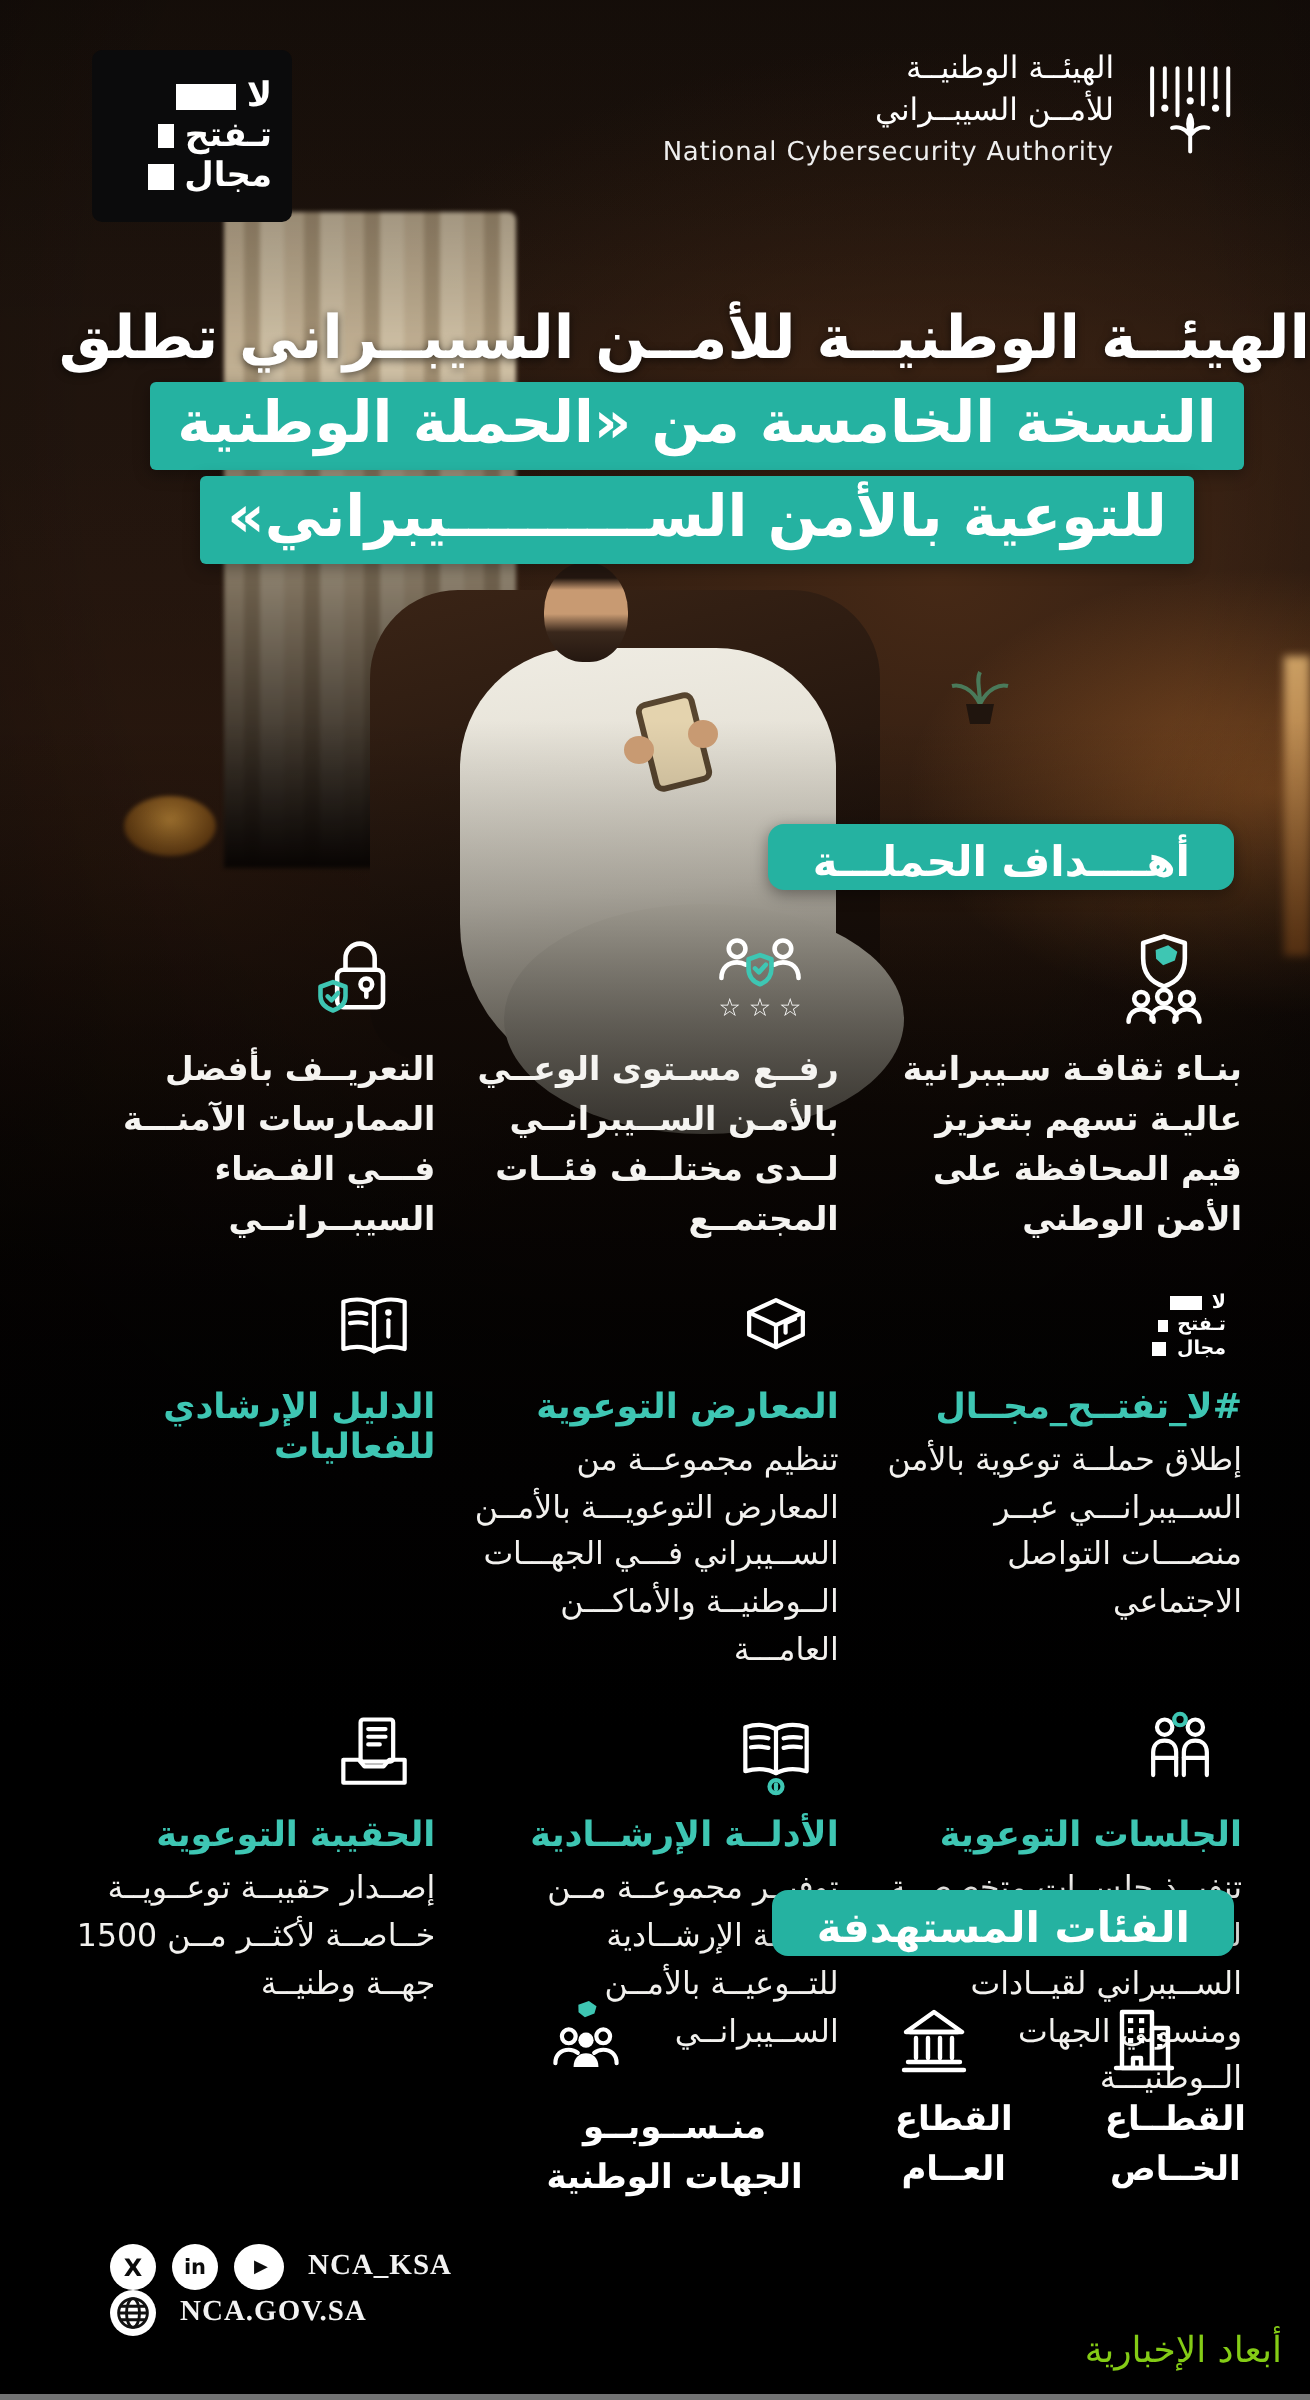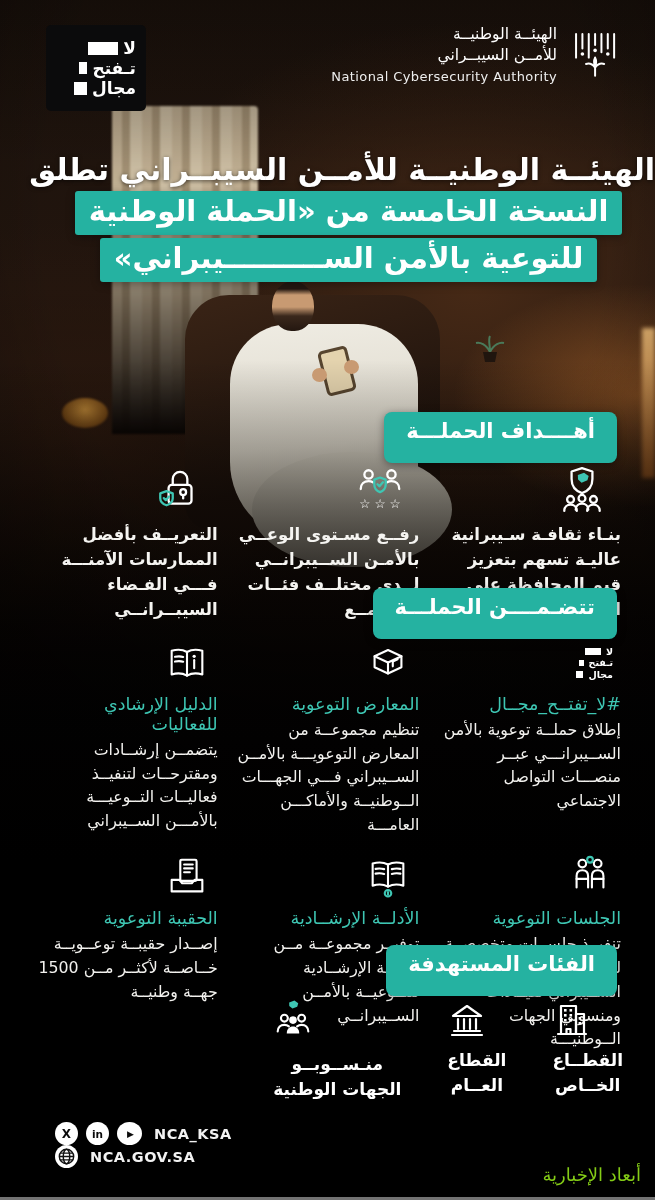--- a/index.html
+++ b/index.html
@@ -62,48 +62,48 @@
   .nca-text .l1,.nca-text .l2{font-weight:400;font-size:15.5px;line-height:1.35;}
   .nca-text .l3{font-size:13px;letter-spacing:.4px;margin-top:3px;color:#eee;direction:ltr;text-align:right;}
   
   .main-title{position:absolute;left:0;right:0;top:120px;z-index:5;
     font-size:30px;font-weight:700;letter-spacing:0;text-shadow:0 1px 4px rgba(0,0,0,.6);margin-top:32px;}
   .hl-wrap{position:absolute;left:0;right:0;top:188px;z-index:5;text-align:center;padding-left:42px;}
   .hl-line{display:inline-block;background:var(--teal);color:#fff;font-size:29px;font-weight:700;
     padding:3px 14px 7px;border-radius:3px;margin-top:3px;box-shadow:0 2px 8px rgba(0,0,0,.35);}
   
   .chip{position:absolute;right:38px;z-index:5;background:var(--teal);color:#fff;
-    font-size:21px;font-weight:700;padding:7px 22px 20px;border-radius:8px;box-shadow:0 2px 8px rgba(0,0,0,.4);}
+    font-size:21px;font-weight:700;padding:7px 22px 2px;border-radius:8px;box-shadow:0 2px 8px rgba(0,0,0,.4);}
   .chip.c1{top:412px;} .chip.c2{top:588px;} .chip.c3{top:945px;}
   
   .obj-grid{position:absolute;left:0;right:0;top:462px;z-index:5;display:grid;
     grid-template-columns:1fr 1fr 1fr;column-gap:18px;padding:0 34px;direction:rtl;}
   .obj-cell{text-align:right;}
   .icon-row{display:flex;justify-content:flex-start;padding-right:14px;height:52px;align-items:flex-end;}
   .obj-text{font-size:16.5px;font-weight:700;line-height:1.52;margin-top:8px;color:#f5f4f1;}
   
   .inc-grid{position:absolute;left:0;right:0;top:636px;z-index:5;display:grid;
     grid-template-columns:1fr 1fr 1fr;column-gap:18px;row-gap:14px;padding:0 34px;direction:rtl;}
   .inc-cell{text-align:right;min-height:148px;}
   .inc-icon{display:flex;justify-content:flex-start;padding-right:8px;height:50px;align-items:flex-end;}
-  .inc-title{color:var(--teal2);font-size:17.5px;font-weight:400;margin:8px 0 4px;}
+  .inc-title{color:var(--teal2);font-size:17.5px;font-weight:700;margin:8px 0 4px;}
   .inc-text{font-size:15.8px;font-weight:400;line-height:1.5;color:#f2f1ee;}
   
   .tgt-row{position:absolute;left:0;right:0;top:1000px;z-index:5;display:flex;direction:rtl;
     justify-content:flex-start;gap:46px;padding:0 32px;}
   .tgt-item{display:flex;flex-direction:column;align-items:flex-end;text-align:center;}
   .tgt-label{font-size:17px;font-weight:700;line-height:1.45;margin-top:8px;}
   
   .footer{position:absolute;left:55px;top:1122px;z-index:5;direction:ltr;}
   .soc-row{display:flex;align-items:center;gap:8px;}
   .soc-row + .soc-row{margin-top:0;}
   .circle-ic{width:23px;height:23px;border-radius:50%;background:#fff;color:#0b0b0b;
     display:flex;align-items:center;justify-content:center;font-weight:700;}
   .ic-x{font-size:12px;} .ic-in{font-size:10.5px;} .ic-yt{font-size:9px;padding-left:2px;}
-  .soc-txt{font-size:14.5px;font-weight:700;letter-spacing:.5px;color:#f2f2f2;margin-left:4px;}
+  .soc-txt{font-size:14.5px;font-weight:700;letter-spacing:.5px;color:#f2f2f2;margin-left:4px;font-family:Liberation Serif, serif;}
   
   .watermark{position:absolute;right:14px;top:1164px;z-index:5;font-family:"DejaVu Serif",serif;
     font-size:18px;color:#84cc16;}
   .bottom-line{position:absolute;left:0;right:0;bottom:0;height:3px;background:rgba(210,210,210,.55);z-index:6;}
   
   svg.ico *{stroke:#fff;fill:none;stroke-width:2.2;stroke-linecap:round;stroke-linejoin:round;}
   svg.ico .tf{fill:var(--teal2);stroke:none;}
   svg.ico .ts{stroke:var(--teal2);fill:none;}
   svg.ico .wf{fill:#fff;stroke:none;}
   :root{--teal:#25b2a1;--teal2:#3ec6b3;}
@@ -205,21 +205,20 @@
           <circle cx="28" cy="27" r="2.8"></circle>
             <path d="M28 29.8V33"></path>
           <path class="ts" d="M12 26l6 2.2v4.6c0 3.6-2.4 5.6-6 6.8-3.6-1.2-6-3.2-6-6.8v-4.6z"></path>
           <path class="ts" d="M9.4 32.8l1.9 1.9 3.1-3.5"></path>
         </svg>
       </div>
       <div class="obj-text">التعريــف بأفضل الممارسات الآمنـــة فـــي الفـضاء السيبــرانــي</div>
     </div>
   </div>
 
-  <div class="chip c2">تتضـمــــن الحملـــة</div>
   <div class="inc-grid">
     <div class="inc-cell">
       <div class="inc-icon">
         <div class="camp-logo mini">
           <div class="cl-row">
               <span class="cl-txt">لا</span>
               <span class="cl-block b1"></span>
             </div>
           <div class="cl-row">
               <span class="cl-txt">تـفتح</span>
@@ -250,21 +249,20 @@
       <div class="inc-icon">
         <svg class="ico" width="46" height="46" viewBox="0 0 48 48">
           <path d="M24 12.5c-4.5-2.6-10-3-16-1.2V36c6-1.8 11.5-1.4 16 1.2 4.5-2.6 10-3 16-1.2V11.3c-6-1.8-11.5-1.4-16 1.2z"></path>
           <path d="M24 12.5v24.7"></path>
           <path d="M11.5 17.5c3-.6 6-.6 8.5.2M11.5 22.5c3-.6 6-.6 8.5.2"></path>
           <circle class="wf" cx="31.5" cy="17" r="1.7"></circle>
             <path d="M31.5 21v8.5"></path>
         </svg>
       </div>
       <div class="inc-title">الدليل الإرشادي للفعاليات</div>
-      <div class="inc-text">يتضمــن إرشــادات ومقترحــات لتنفيــذ فعاليــات التــوعيـــة بالأمـــن الســيبراني</div>
     </div>
     <div class="inc-cell">
       <div class="inc-icon">
         <svg class="ico" width="46" height="46" viewBox="0 0 48 48">
           <circle cx="16" cy="10" r="4"></circle>
           <path d="M10 23c0-4 2.7-6 6-6s6 2 6 6v3H10z"></path>
             <path d="M10 26v9M22 26v9"></path>
           <circle cx="32" cy="10" r="4"></circle>
           <path d="M26 23c0-4 2.7-6 6-6s6 2 6 6v3H26z"></path>
             <path d="M26 26v9M38 26v9"></path>

